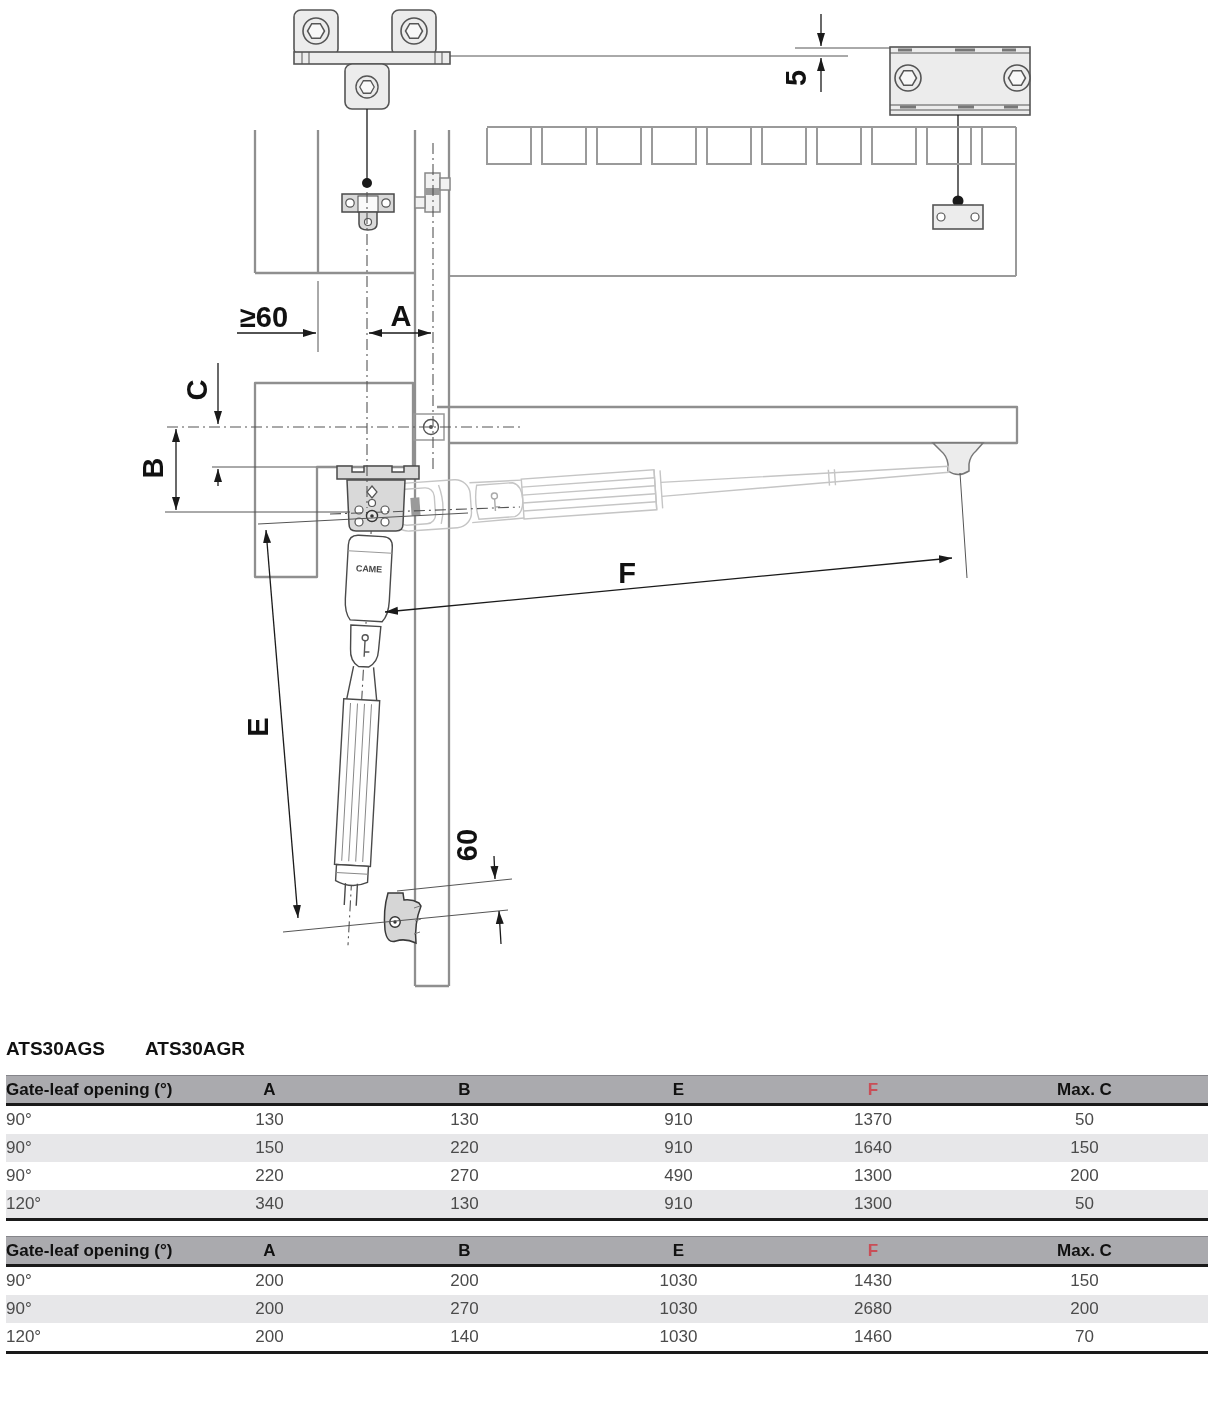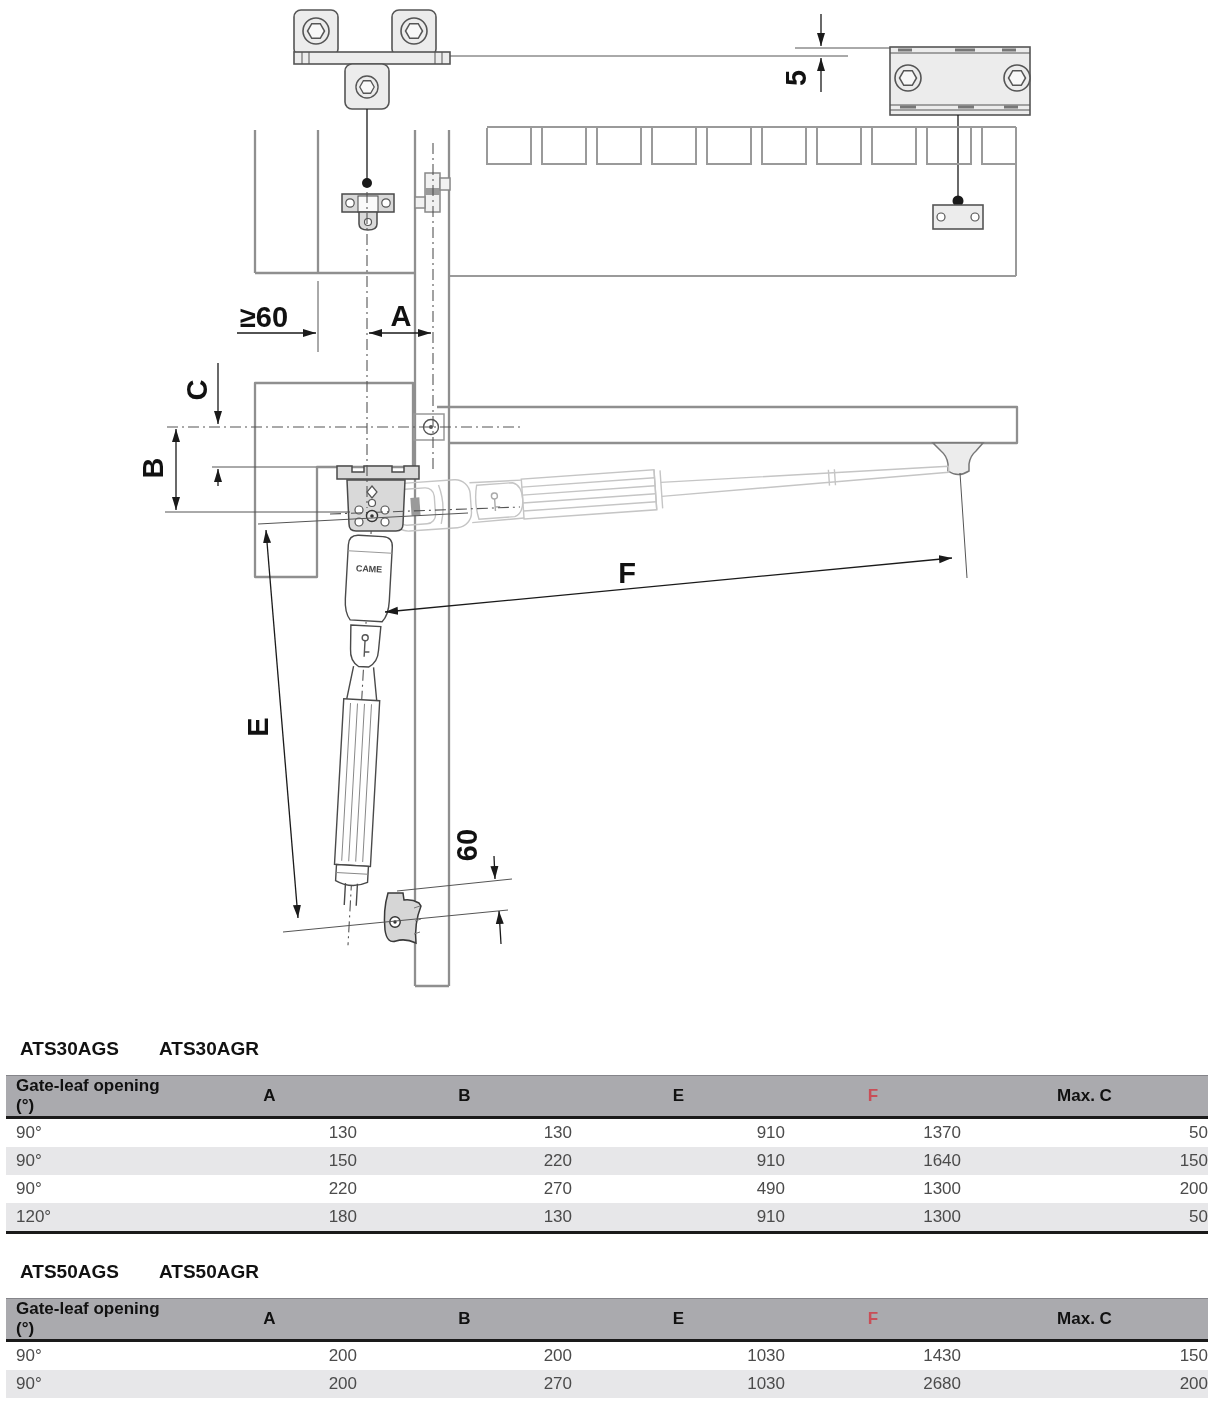--- a/index.html
+++ b/index.html
@@ -14,29 +14,29 @@
   .thin{stroke:#555;stroke-width:1;fill:none;}
   .dash{stroke:#555;stroke-width:1.1;fill:none;stroke-dasharray:11 4 2 4;}
   .metal {fill:#ececec;stroke:#555;stroke-width:1.6;}
   .metal2{fill:#d9d9d9;stroke:#4a4a4a;stroke-width:1.5;}
   .ghost{stroke:#c5c5c5;stroke-width:1.4;fill:none;}
   .act  {stroke:#4a4a4a;stroke-width:1.4;fill:#fff;}
   .hole {fill:#fff;stroke:#555;stroke-width:1.2;}
   .dimtxt{font-family:"Liberation Sans",sans-serif;font-weight:bold;font-size:29px;fill:#111;}
 
   
-  .model-titles{display:flex;margin:13px 0 0 20px;height:22px;font-size:19px;font-weight:bold;color:#111;}
+  .model-titles{display:flex;margin:13px 0 0 6px;height:22px;font-size:19px;font-weight:bold;color:#111;}
   .model-titles .t1{display:inline-block;width:139px;}
   table.spec{width:1202px;margin:15px 6px 0 6px;border-collapse:collapse;table-layout:fixed;
              font-size:17px;border-bottom:3px solid #1a1a1a;}
   table.spec thead th{background:#aaaaae;border-top:1px solid #85858a;border-bottom:3px solid #1a1a1a;
              font-weight:bold;color:#111;height:27px;padding:0;text-align:center;}
-  table.spec th.c1, table.spec td.c1{text-align:left;padding-left:10px;}
+  table.spec th.c1, table.spec td.c1{text-align:left;}
   table.spec th.fcol{color:#c94e57;}
-  table.spec td{height:28px;text-align:right;color:#4b4b4b;padding:0;}
+  table.spec td{height:28px;text-align:center;color:#4b4b4b;padding:0;}
   table.spec tbody tr:nth-child(even){background:#e7e7e9;}
   .gap2{margin-top:27px;}
 </style>
 </head>
 <body>
 
 <div class="sheet">
 
 <svg class="diagram" width="1214" height="1025" viewBox="0 0 1214 1025" xmlns="http://www.w3.org/2000/svg">
   <defs>
@@ -302,33 +302,29 @@
     <tr>
       <td class="c1">90°</td>
       <td>220</td>
       <td>270</td>
       <td>490</td>
       <td>1300</td>
       <td>200</td>
     </tr>
     <tr>
       <td class="c1">120°</td>
-      <td>180</td>
+      <td>340</td>
       <td>130</td>
       <td>910</td>
       <td>1300</td>
       <td>50</td>
     </tr>
   </tbody>
 </table>
 
-<div class="model-titles gap2">
-  <span class="t1">ATS50AGS</span>
-  <span class="t2">ATS50AGR</span>
-</div>
 
 <table class="spec">
   <colgroup>
     <col style="width:176px">
         <col style="width:175px">
         <col style="width:215px">
     <col style="width:213px">
         <col style="width:176px">
         <col style="width:247px">
   </colgroup>

